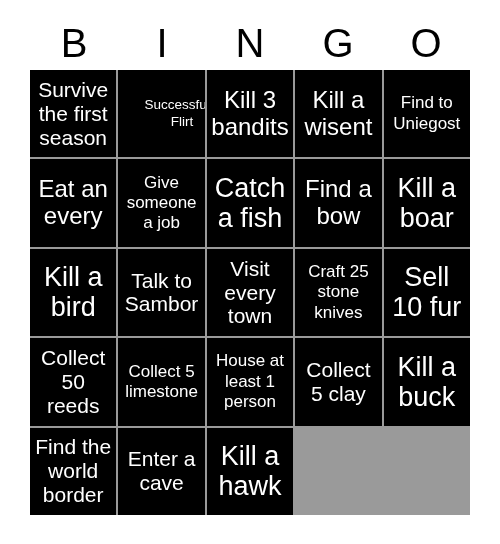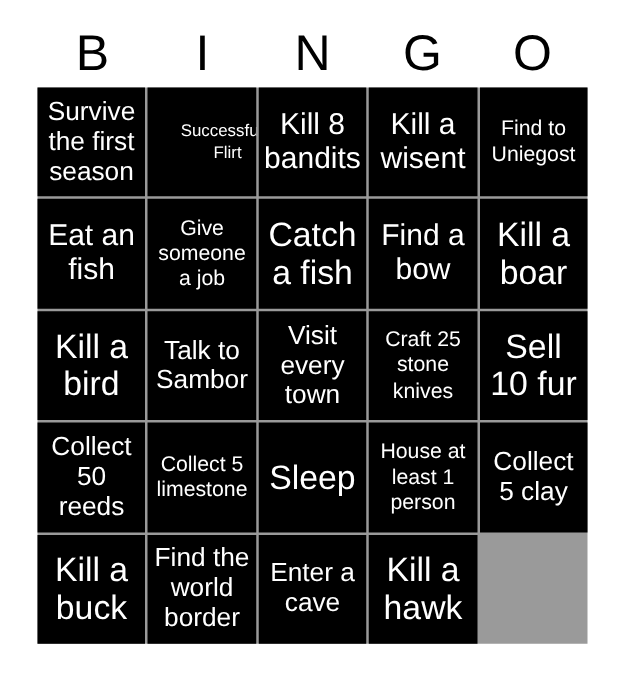--- a/index.html
+++ b/index.html
@@ -89,30 +89,30 @@
   </div>
 
   <div class="grid">
       <div class="cell fs-md">
         <span>Survive the first season</span>
       </div>
       <div class="cell fs-xs">
         <span>Successfully Flirt</span>
       </div>
       <div class="cell fs-lg">
-        <span>Kill 8 bandits</span>
+        <span>Kill 3 bandits</span>
       </div>
       <div class="cell fs-lg">
         <span>Kill a wisent</span>
       </div>
       <div class="cell fs-sm">
         <span>Find to Uniegost</span>
       </div>
       <div class="cell fs-lg">
-        <span>Eat an fish</span>
+        <span>Eat an every</span>
       </div>
       <div class="cell fs-sm">
         <span>Give someone a job</span>
       </div>
       <div class="cell fs-xl">
         <span>Catch a fish</span>
       </div>
       <div class="cell fs-lg">
         <span>Find a bow</span>
       </div>
@@ -133,23 +133,20 @@
       </div>
       <div class="cell fs-xl">
         <span>Sell 10 fur</span>
       </div>
       <div class="cell fs-md">
         <span>Collect 50 reeds</span>
       </div>
       <div class="cell fs-sm">
         <span>Collect 5 limestone</span>
       </div>
-      <div class="cell fs-xl">
-        <span>Sleep</span>
-      </div>
       <div class="cell fs-sm">
         <span>House at least 1 person</span>
       </div>
       <div class="cell fs-md">
         <span>Collect 5 clay</span>
       </div>
       <div class="cell fs-xl">
         <span>Kill a buck</span>
       </div>
       <div class="cell fs-md">

